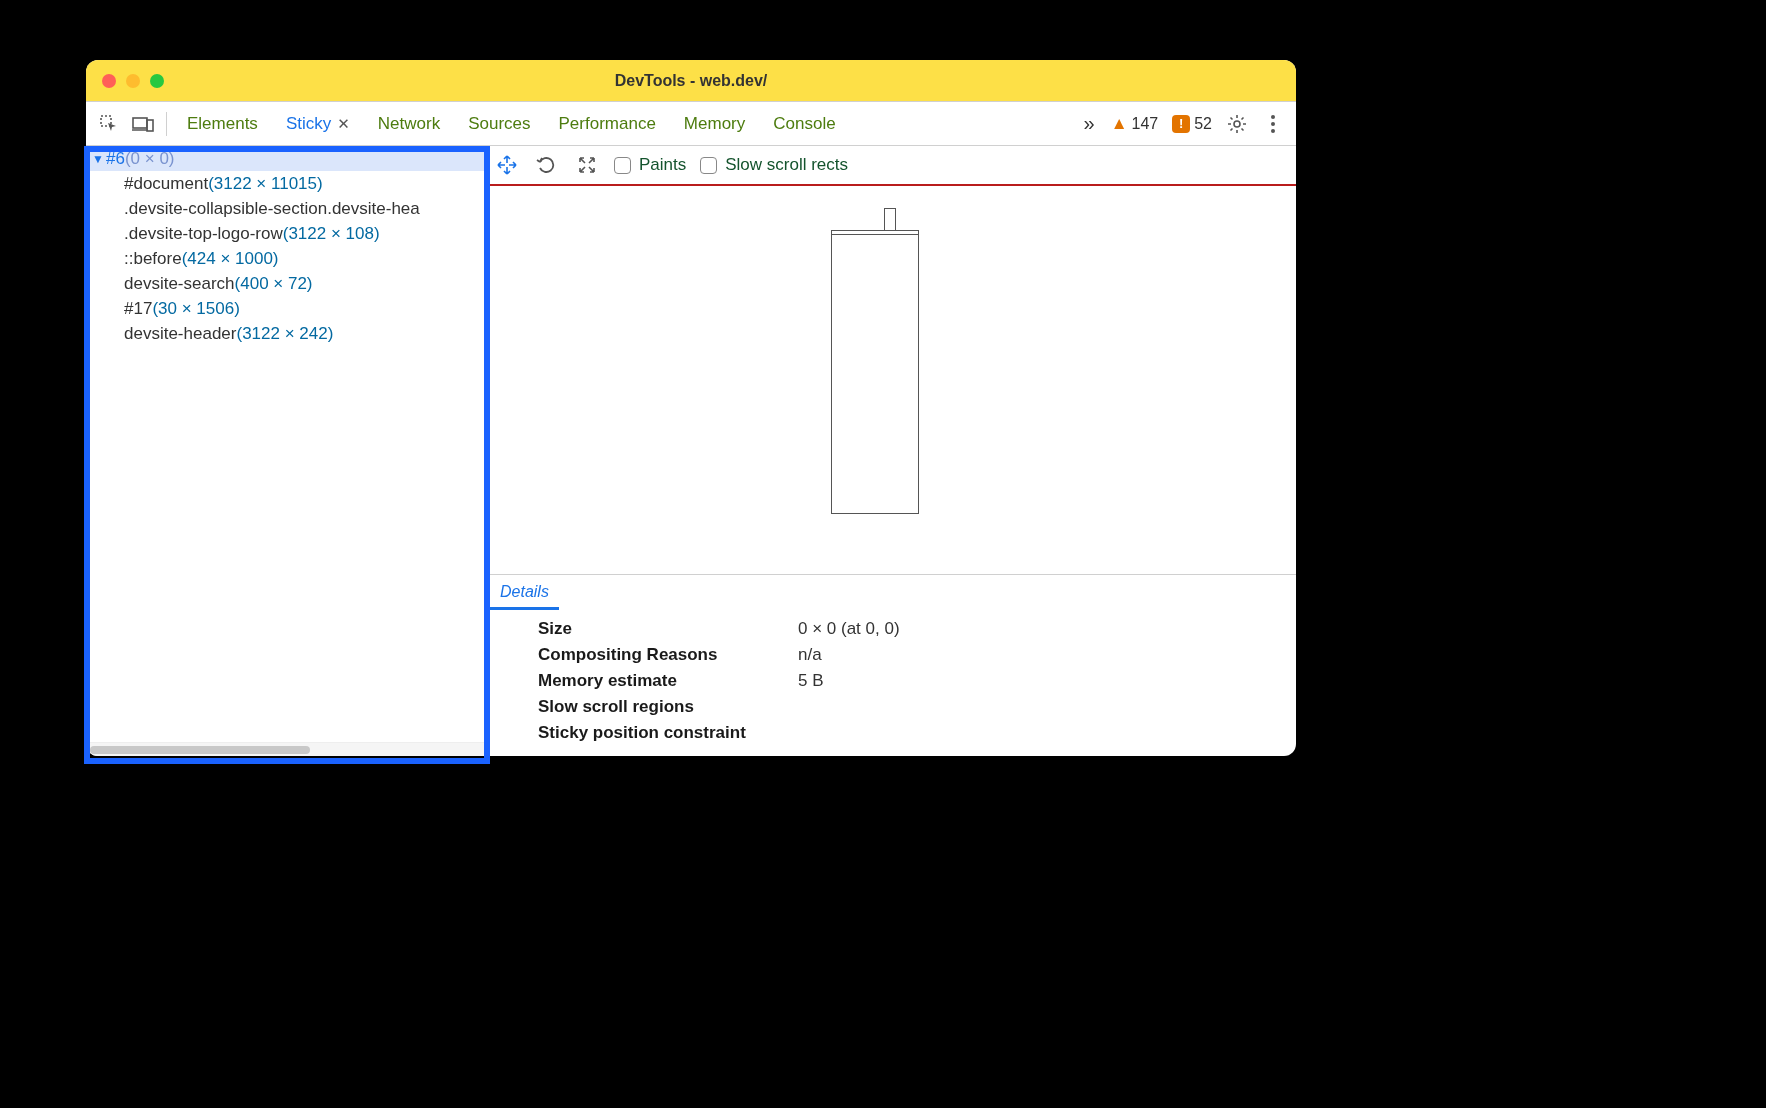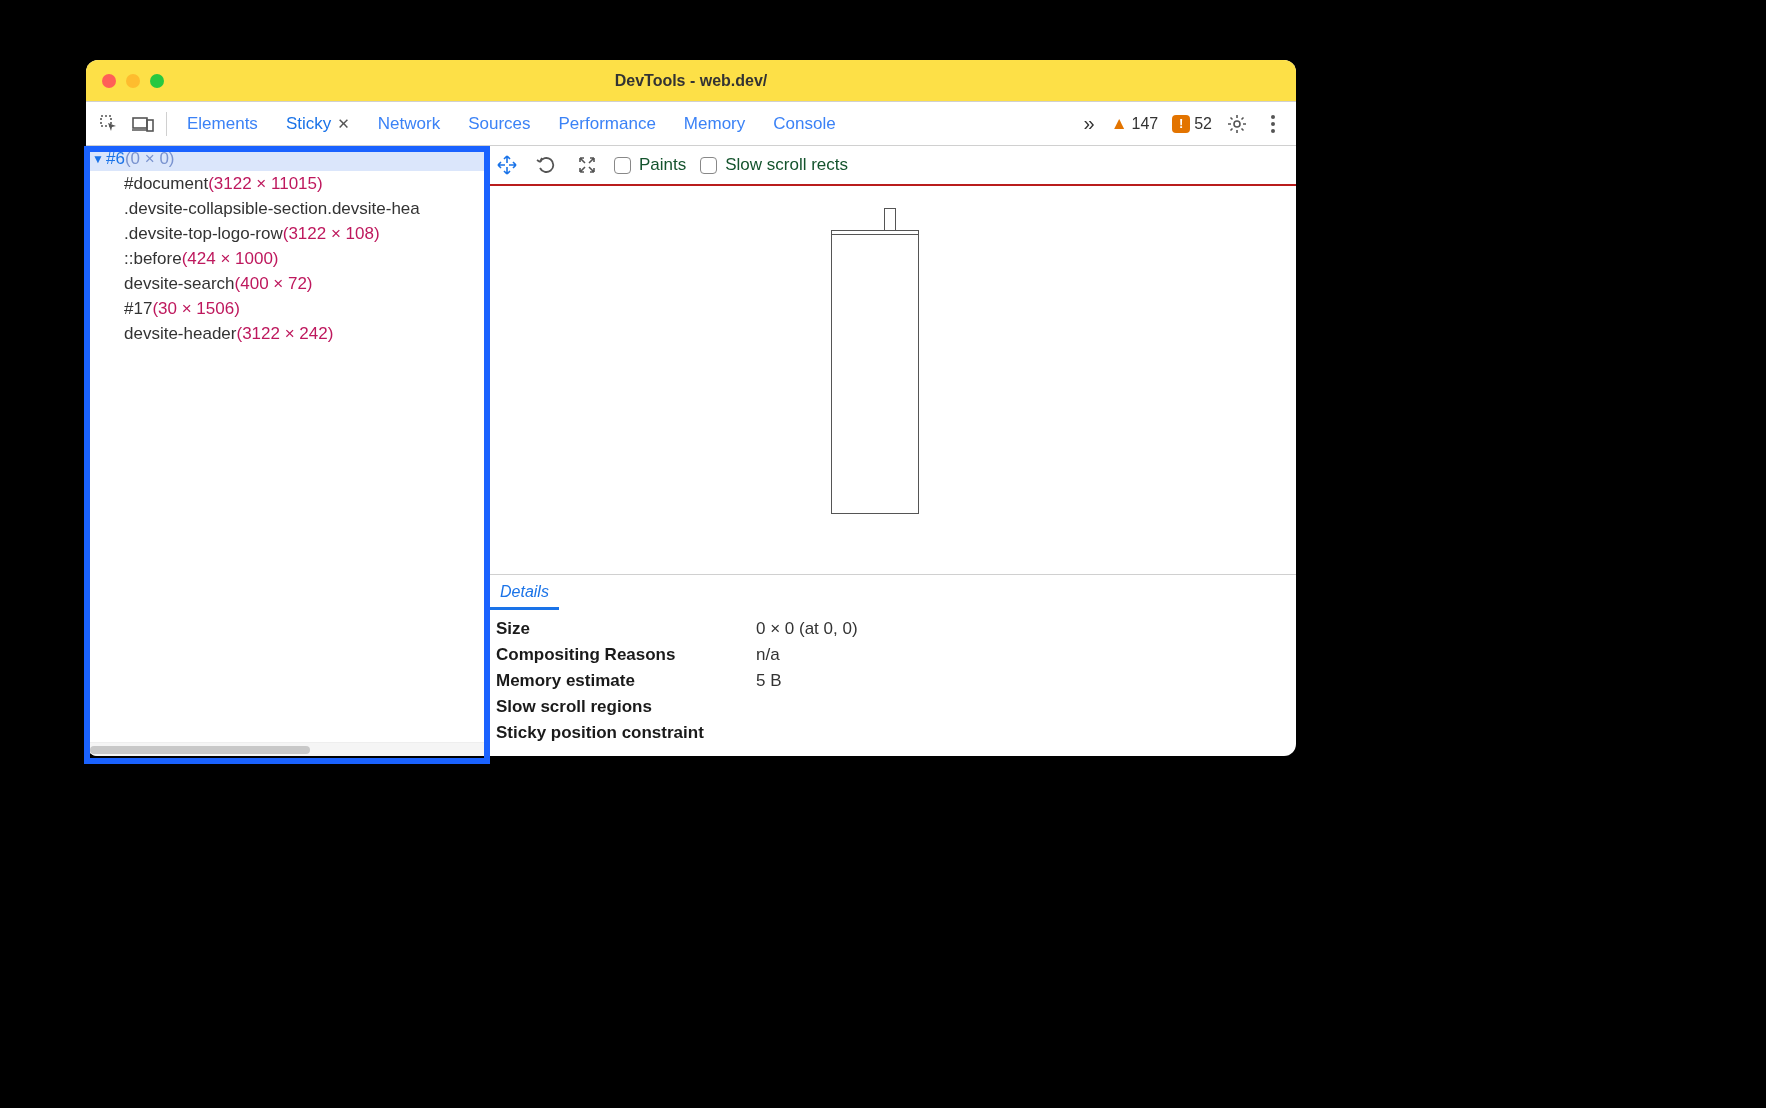--- a/index.html
+++ b/index.html
@@ -69,21 +69,21 @@
     cursor: pointer;
   }
   .toolbar-sep {
     width: 1px; height: 24px; background: #d0d0d0; margin: 0 6px;
   }
   .toolbar-tab {
     padding: 0 14px;
     height: 100%;
     display: flex;
     align-items: center;
-    color: #3b82f6;
+    color: #4d7c0f;
     cursor: pointer;
   }
   .toolbar-tab.active { color: #1a73e8; }
   .tab-close {
     margin-left: 6px;
     font-size: 15px;
     color: #555;
   }
   .toolbar-more { padding: 0 8px; color: #333; font-size: 20px; cursor: pointer;}
   .badge { display: flex; align-items: center; gap: 4px; padding: 0 6px; font-size: 16px;}
@@ -115,21 +115,21 @@
     display: flex;
     align-items: center;
     padding-left: 6px;
     cursor: pointer;
   }
   .tree-row.selected { background: #dbe6fb; color: #1a73e8; }
   .tree-row.child { padding-left: 38px; color: #333; }
   .tree-arrow { width: 14px; font-size: 12px; color: #555; }
   .tree-row.selected .tree-arrow { color: #1a73e8; }
   .tree-label { }
-  .tree-dims { color: #be185d; }
+  .tree-dims { color: #0369a1; }
   .tree-row.selected .tree-dims { color: #7a93cf; }
   .sidebar-scrollbar {
     height: 14px;
     background: #f5f5f5;
     border-top: 1px solid #eee;
     position: relative;
   }
   .sidebar-scrollbar-thumb {
     position: absolute;
     left: 4px; top: 3px;
@@ -209,20 +209,21 @@
     border-bottom: 3px solid #1a73e8;
     margin-left: 4px;
     font-style: italic;
   }
   .details-body {
     padding: 6px 10px 10px 10px;
   }
   .details-row {
     display: flex;
     padding: 3px 0;
+    margin-left: 42px;
   }
   .details-key {
     width: 260px;
     font-weight: 700;
     font-size: 17px;
     color: #1a1a1a;
   }
   .details-val {
     font-size: 17px;
     color: #333;

